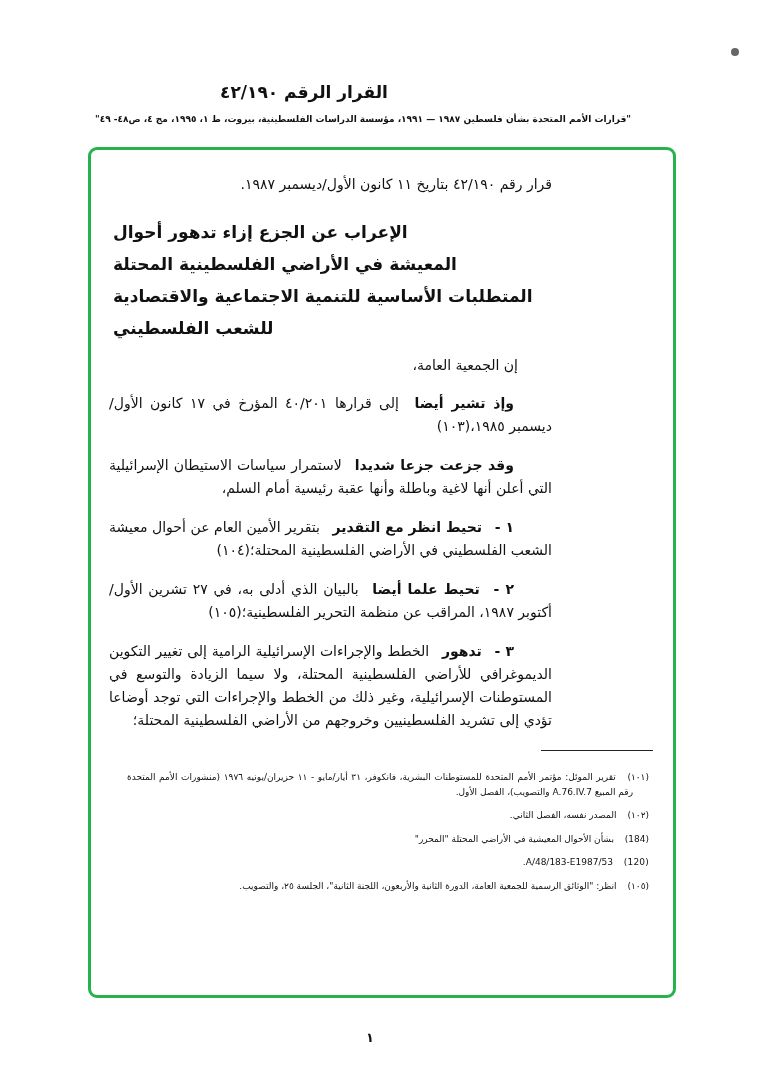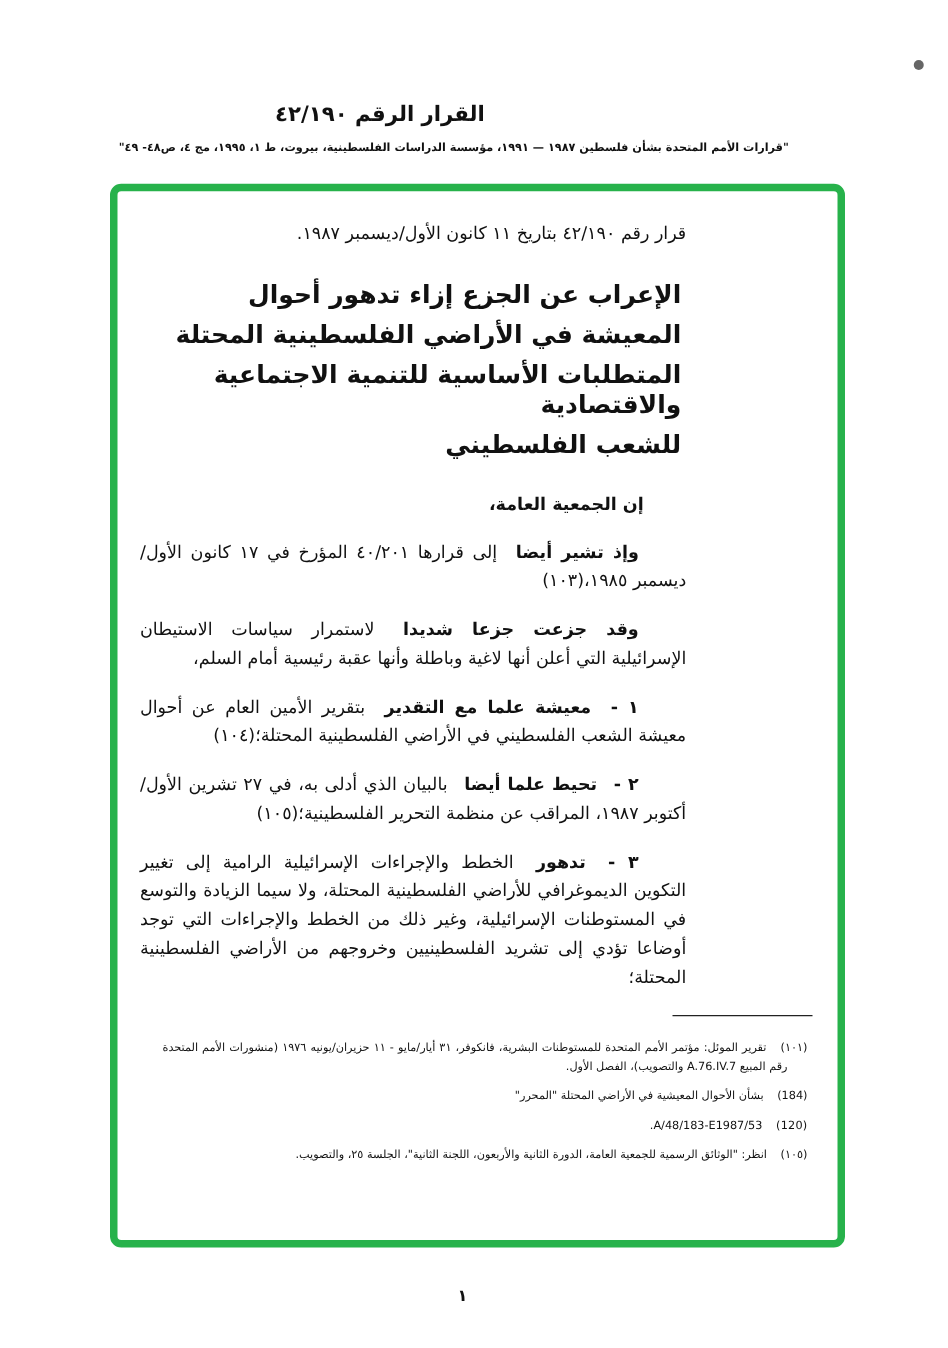--- a/index.html
+++ b/index.html
@@ -25,39 +25,39 @@
   }
   .citation {
     position: absolute; top: 106px; left: 37px; width: 644px;
     text-align: center; font-size: 9px; font-weight: bold;
     white-space: nowrap;
   }
 
   .frame {
     position: absolute; left: 84px; top: 143px;
     width: 588px; height: 851px;
-    border: 6px solid #0c4a6e; border-radius: 9px;
+    border: 3px solid #0c4a6e; border-radius: 9px;
     overflow: hidden; background: #ffffff;
   }
   .frame-inner {
     height: 100%;
     padding: 15px 113px 0 10px;
     font-size: 14px; line-height: 23px;
     text-align: justify;
   }
 
   .intro { text-align: right; margin-bottom: 12px; }
 
   .heading {
-    text-align: right; font-weight: bold;
-    font-size: 20px; line-height: 24px;
-    margin-bottom: 14px;
+    text-align: left; font-weight: bold;
+    font-size: 17px; line-height: 24px;
+    margin-bottom: 2px;
   }
 
-  .opening { font-weight: bold; text-indent: 34px; margin-bottom: 7px; }
+  .opening { font-weight: normal; text-indent: 34px; margin-bottom: 7px; }
 
   .para { text-indent: 34px; margin-bottom: 8px; }
   .para .lead, .para .num { font-weight: bold; }
 
   .footnotes {
     margin-top: 10px;
     margin-right: -101px;
     margin-left: 14px;
     font-size: 9px; line-height: 14.5px;
     text-align: justify;
@@ -105,21 +105,21 @@
         <span>إلى قرارها ٤٠/٢٠١ المؤرخ في ١٧ كانون الأول/ديسمبر ١٩٨٥،(١٠٣)</span>
       </p>
 
       <p class="para">
         <span class="lead">وقد جزعت جزعا شديدا</span>
         <span>لاستمرار سياسات الاستيطان الإسرائيلية التي أعلن أنها لاغية وباطلة وأنها عقبة رئيسية أمام السلم،</span>
       </p>
 
       <p class="para">
         <span class="num">١ -</span>
-        <span class="lead">معيشة علما مع التقدير</span>
+        <span class="lead">تحيط انظر مع التقدير</span>
         <span>بتقرير الأمين العام عن أحوال معيشة الشعب الفلسطيني في الأراضي الفلسطينية المحتلة؛(١٠٤)</span>
       </p>
 
       <p class="para">
         <span class="num">٢ -</span>
         <span class="lead">تحيط علما أيضا</span>
         <span>بالبيان الذي أدلى به، في ٢٧ تشرين الأول/أكتوبر ١٩٨٧، المراقب عن منظمة التحرير الفلسطينية؛(١٠٥)</span>
       </p>
 
       <p class="para">
@@ -129,20 +129,24 @@
       </p>
 
       <div class="footnotes">
         <div class="fn-sep"></div>
 
         <div class="fn">
           <span class="fn-marker">(١٠١)</span>
           <span class="fn-text">تقرير الموئل: مؤتمر الأمم المتحدة للمستوطنات البشرية، فانكوفر، ٣١ أيار/مايو - ١١ حزيران/يونيه ١٩٧٦ (منشورات الأمم المتحدة رقم المبيع A.76.IV.7 والتصويب)، الفصل الأول.</span>
         </div>
         <div class="fn">
+          <span class="fn-marker">(١٠٢)</span>
+          <span class="fn-text">المصدر نفسه، الفصل الثاني.</span>
+        </div>
+        <div class="fn">
           <span class="fn-marker">(184)</span>
           <span class="fn-text">بشأن الأحوال المعيشية في الأراضي المحتلة "المحرر"</span>
         </div>
         <div class="fn">
           <span class="fn-marker">(120)</span>
           <span class="fn-text">A/48/183-E1987/53.</span>
         </div>
         <div class="fn">
           <span class="fn-marker">(١٠٥)</span>
           <span class="fn-text">انظر: "الوثائق الرسمية للجمعية العامة، الدورة الثانية والأربعون، اللجنة الثانية"، الجلسة ٢٥، والتصويب.</span>

